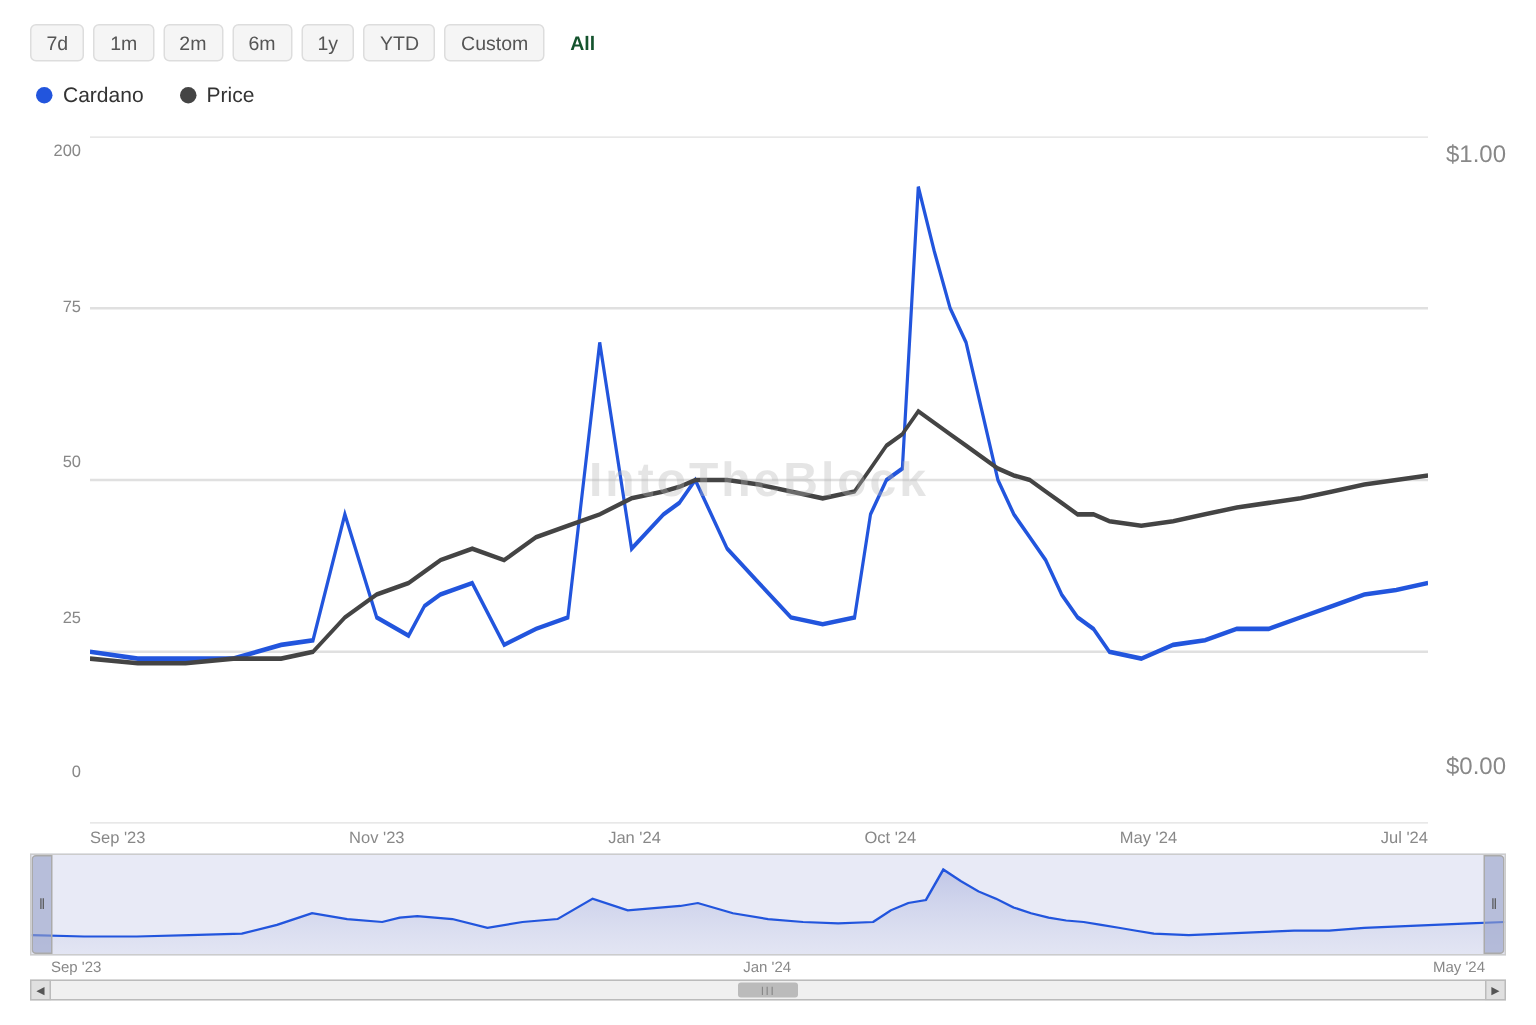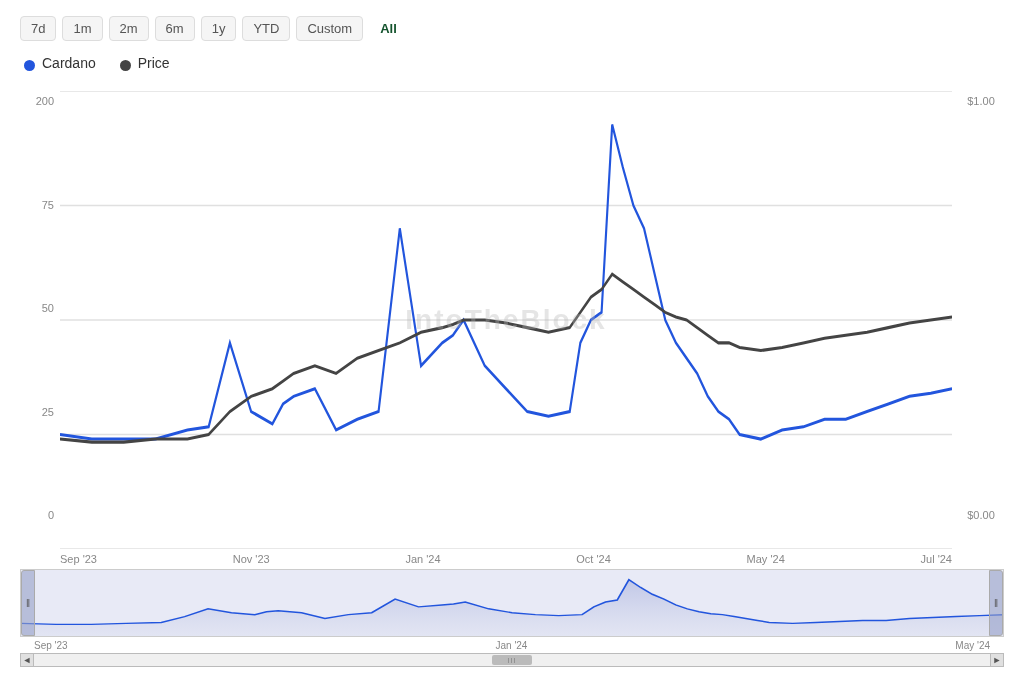--- a/index.html
+++ b/index.html
@@ -49,21 +49,21 @@
     
     .legend {
       display: flex;
       align-items: center;
       gap: 24px;
       margin-bottom: 20px;
       padding-left: 4px;
     }
     .legend-item {
       display: flex;
-      align-items: flex-end;
+      align-items: center;
       gap: 7px;
       font-size: 14px;
       color: #333;
     }
     .legend-dot {
       width: 11px;
       height: 11px;
       border-radius: 50%;
     }
     .legend-dot.blue { background: #2255dd; }
@@ -100,23 +100,23 @@
 
     .y-axis-right {
       width: 52px;
       display: flex;
       flex-direction: column;
       justify-content: space-between;
       padding-bottom: 28px;
       padding-top: 4px;
     }
     .y-label-right {
-      font-size: 11px;
+      font-size: 16px;
       color: #888;
-      text-align: center;
+      text-align: right;
       padding-left: 6px;
     }
 
     .chart-svg-container {
       flex: 1;
       position: relative;
     }
 
     .chart-svg-container svg {
       width: 100%;
@@ -137,21 +137,21 @@
       text-align: center;
     }
 
     
     .watermark {
       position: absolute;
       top: 50%;
       left: 50%;
       transform: translate(-50%, -50%);
       color: rgba(180,180,180,0.35);
-      font-size: 28px;
+      font-size: 32px;
       font-weight: 700;
       pointer-events: none;
       white-space: nowrap;
       letter-spacing: 2px;
     }
 
     
     .navigator {
       height: 90px;
       margin-top: 4px;

